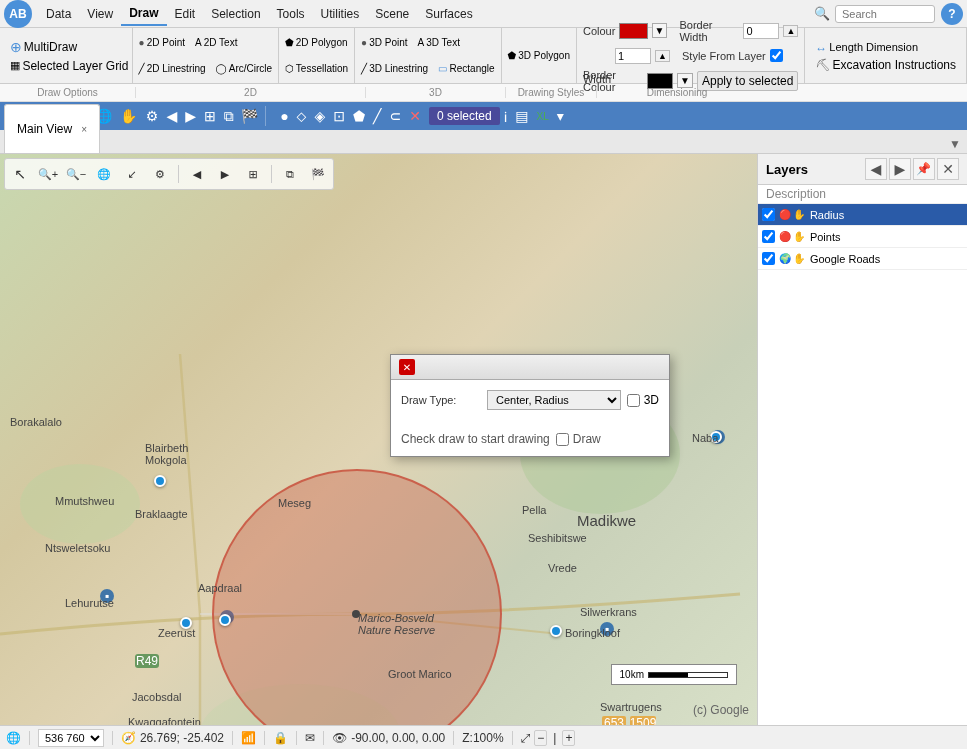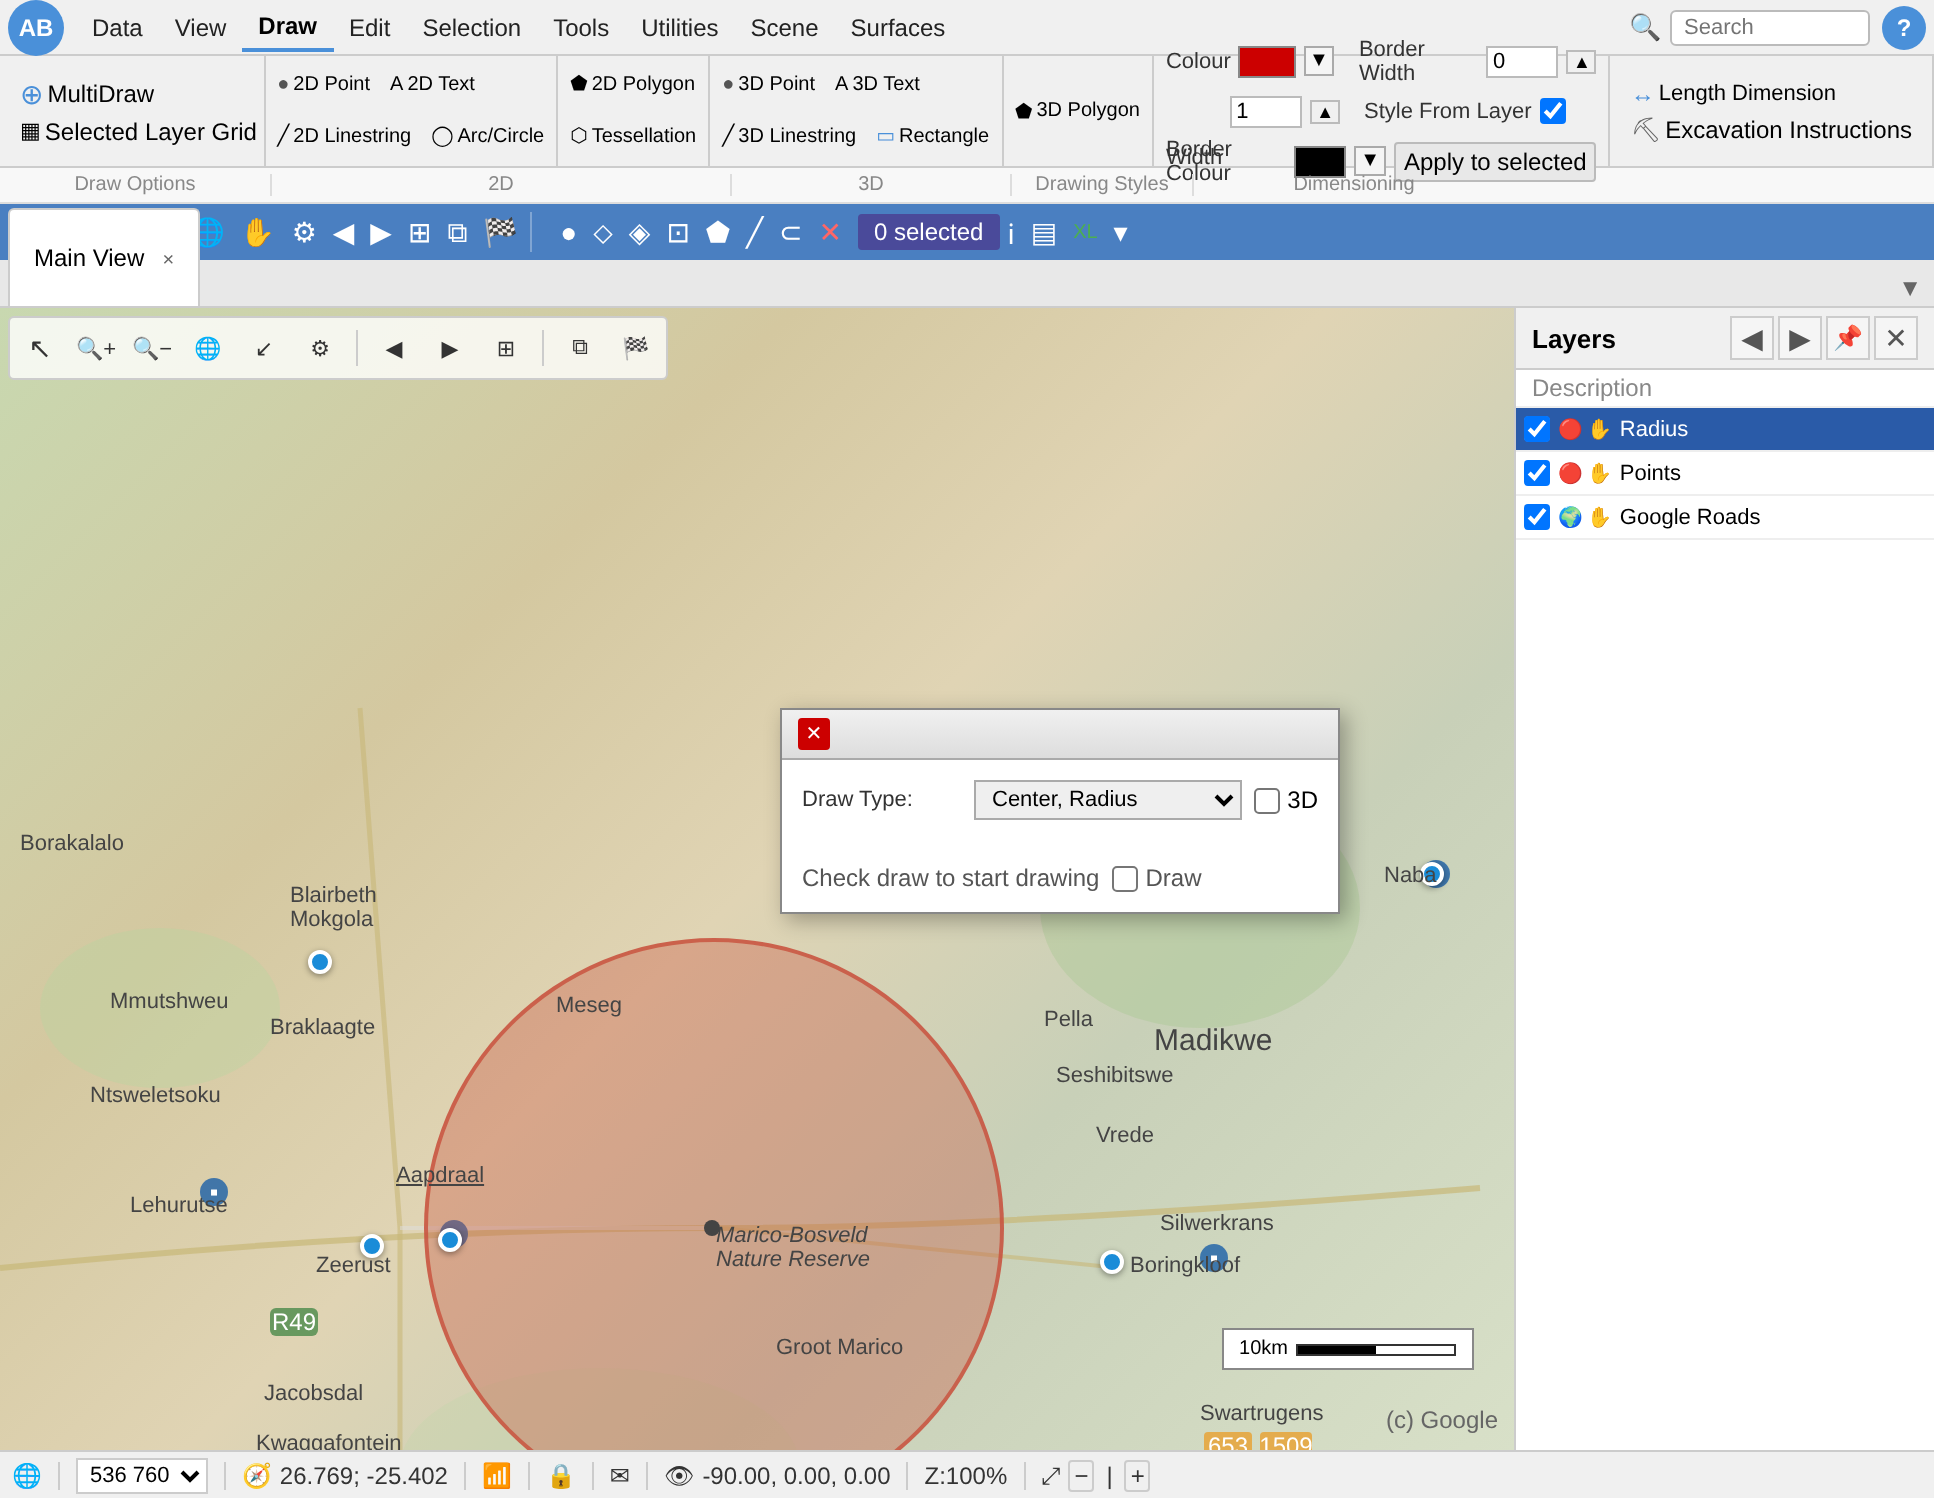--- a/index.html
+++ b/index.html
@@ -351,21 +351,21 @@
       <div class="map-label" style="left:445px; top:206px; font-size:11px; color:#444;">Uitkok</div>
       <div class="map-label" style="left:10px; top:262px; font-size:11px; color:#444;">Borakalalo</div>
       <div class="map-label" style="left:145px; top:288px; font-size:11px; color:#444;">Blairbeth<br>Mokgola</div>
       <div class="map-label" style="left:278px; top:343px; font-size:11px; color:#444;">Meseg</div>
       <div class="map-label" style="left:55px; top:341px; font-size:11px; color:#444;">Mmutshweu</div>
       <div class="map-label" style="left:135px; top:354px; font-size:11px; color:#444;">Braklaagte</div>
       <div class="map-label" style="left:522px; top:350px; font-size:11px; color:#444;">Pella</div>
       <div class="map-label" style="left:552px; top:358px; font-size:15px; color:#444;margin-left:25px;">Madikwe</div>
       <div class="map-label" style="left:528px; top:378px; font-size:11px; color:#444;">Seshibitswe</div>
       <div class="map-label" style="left:45px; top:388px; font-size:11px; color:#444;">Ntsweletsoku</div>
-      <div class="map-label" style="left:198px; top:428px; font-size:11px; color:#444;text-decoration:underline;">Aapdraal</div>
+      <div class="map-label" style="left:198px; top:428px; font-size:11px; color:#444;">Aapdraal</div>
       <div class="map-label" style="left:548px; top:408px; font-size:11px; color:#444;">Vrede</div>
       <div class="map-label" style="left:65px; top:443px; font-size:11px; color:#444;">Lehurutse</div>
       <div class="map-label" style="left:580px; top:452px; font-size:11px; color:#444;">Silwerkrans</div>
       <div class="map-label" style="left:358px; top:458px; font-size:11px; color:#444; font-style:italic;">Marico-Bosveld<br>Nature Reserve</div>
       <div class="map-label" style="left:158px; top:473px; font-size:11px; color:#444;text-align:center;">Zeerust</div>
       <div class="map-label" style="left:388px; top:514px; font-size:11px; color:#444;">Groot Marico</div>
       <div class="map-label" style="left:565px; top:473px; font-size:11px; color:#444;">Boringkloof</div>
       <div class="map-label" style="left:600px; top:547px; font-size:11px; color:#444;">Swartrugens</div>
       <div class="map-label" style="left:132px; top:537px; font-size:11px; color:#444;">Jacobsdal</div>
       <div class="map-label" style="left:128px; top:562px; font-size:11px; color:#444;">Kwaggafontein</div>

